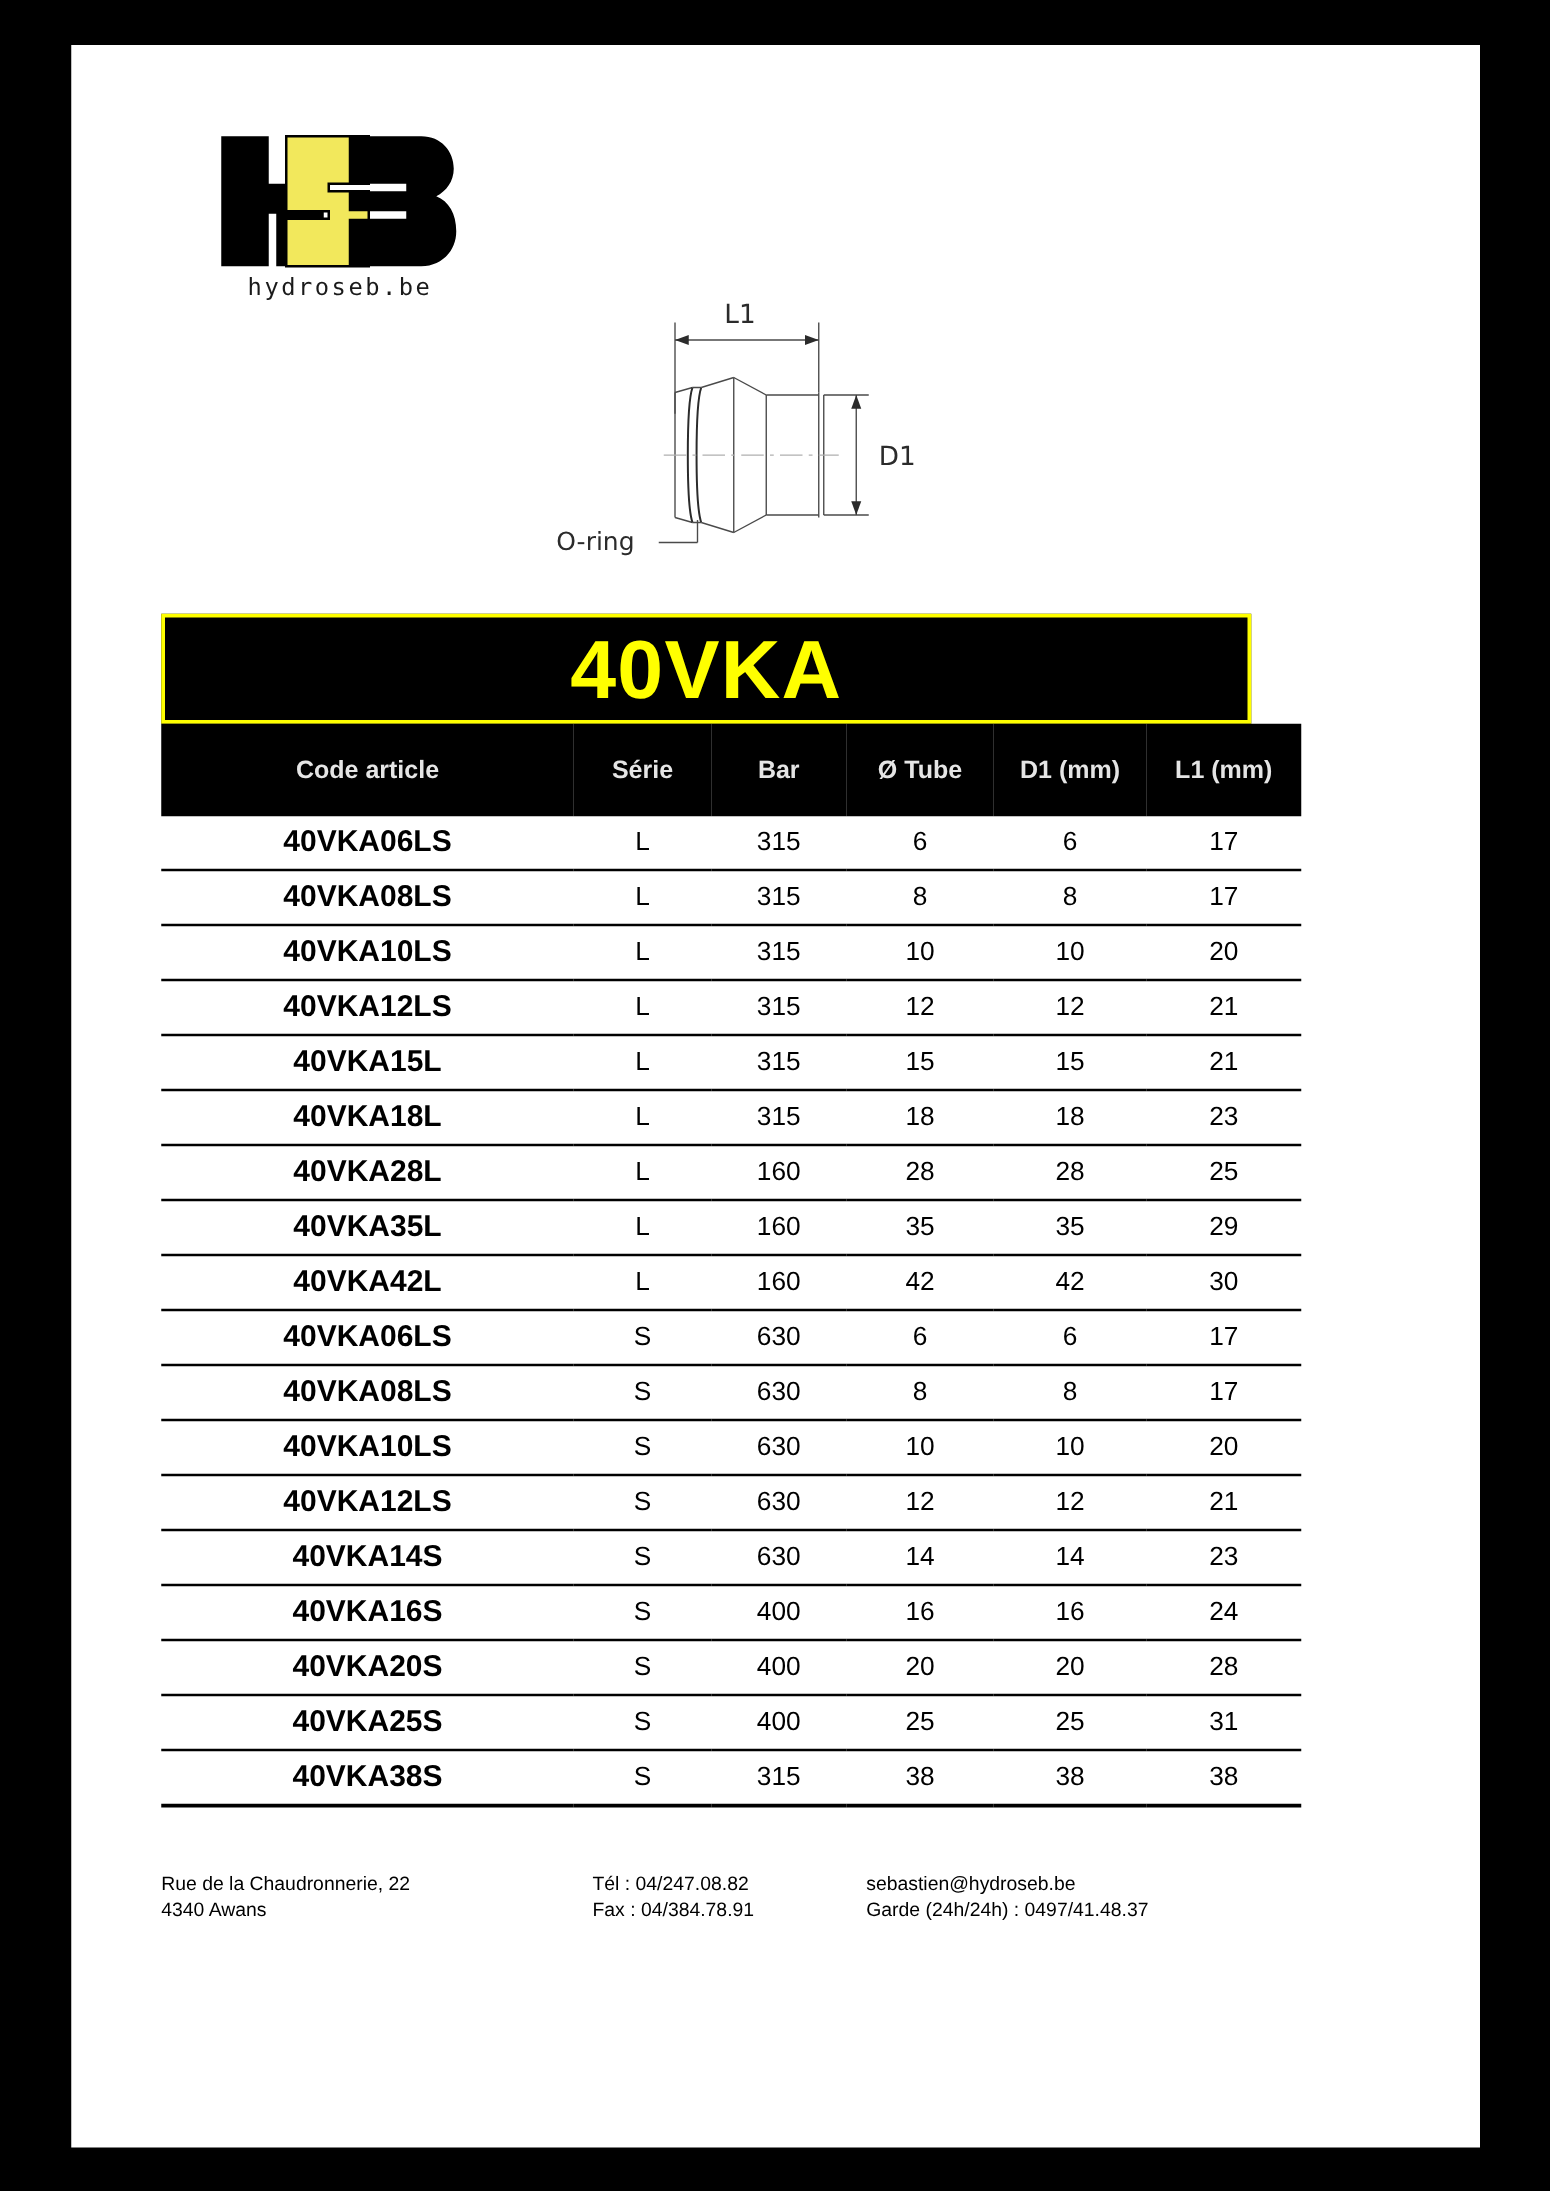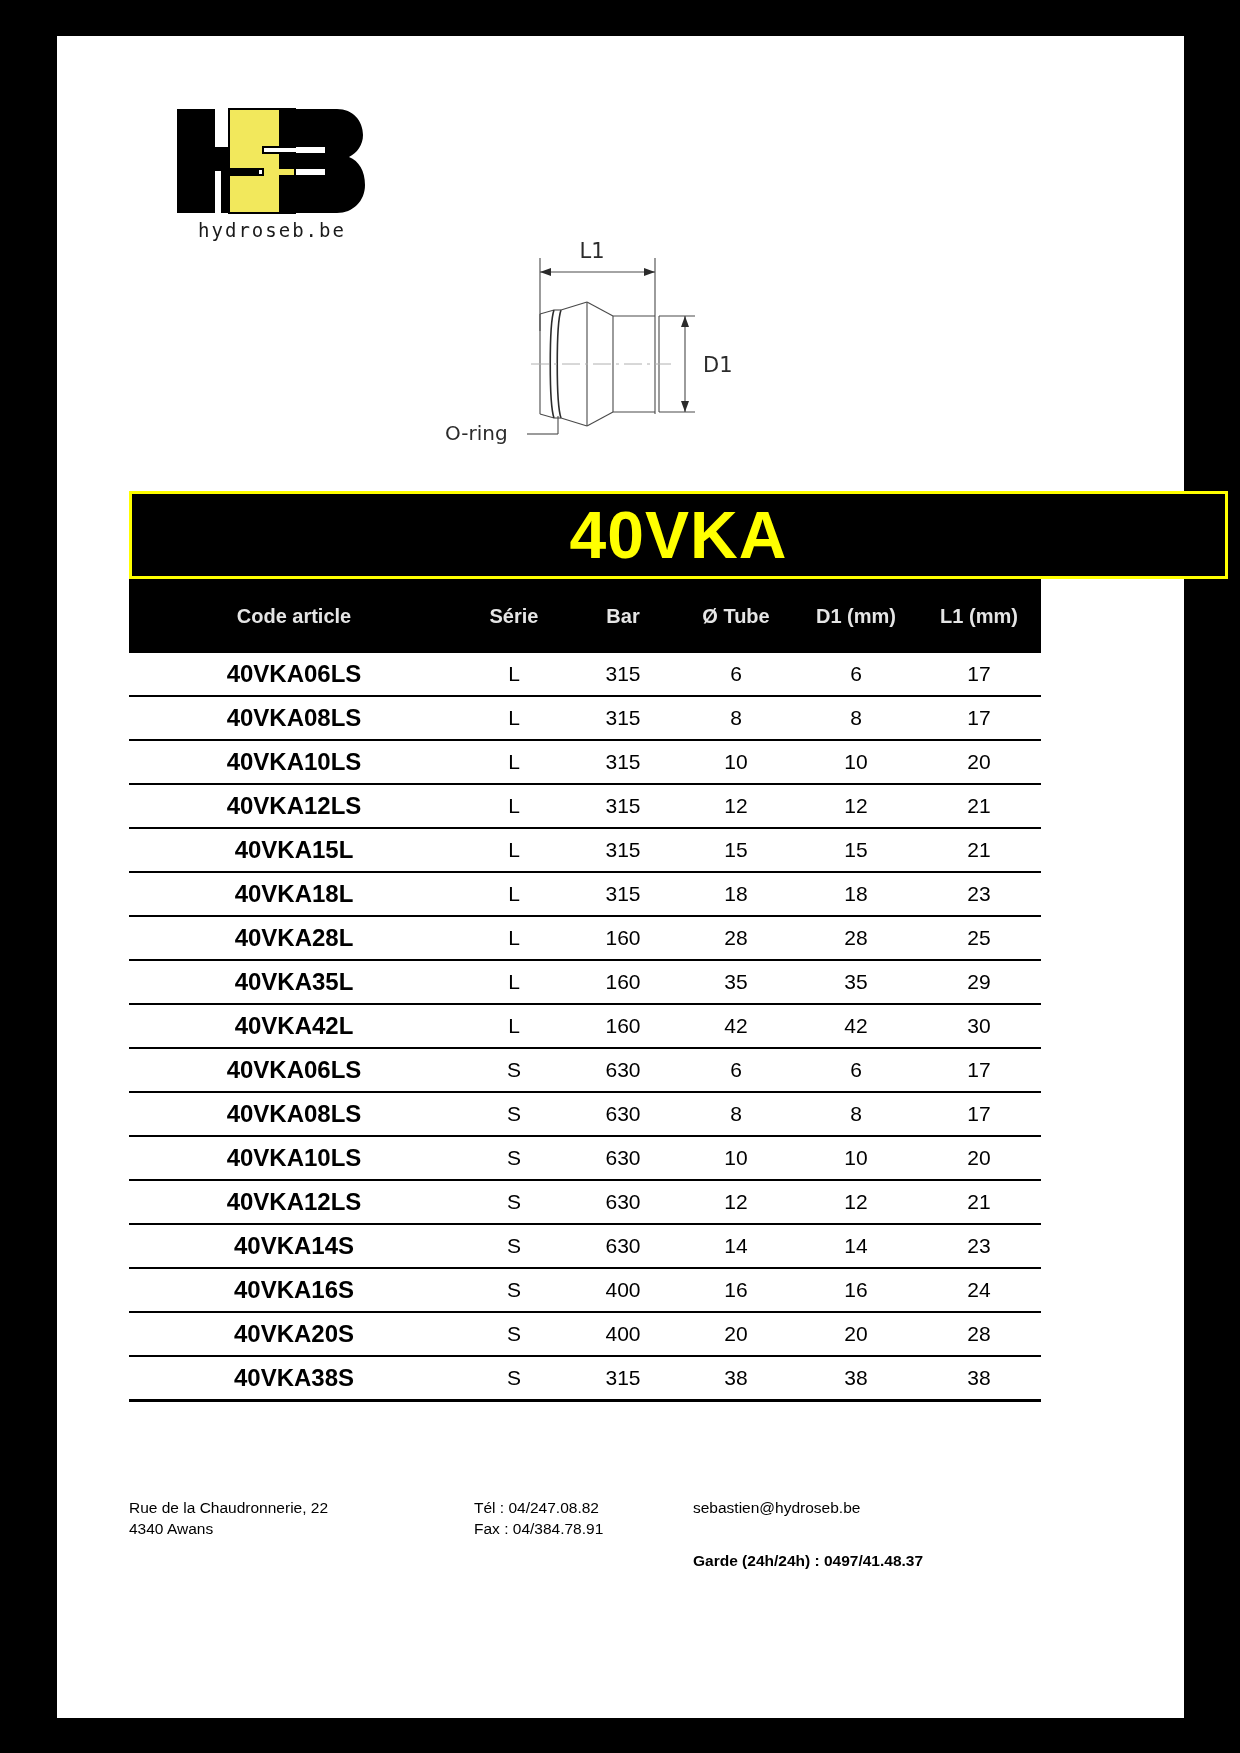--- a/index.html
+++ b/index.html
@@ -59,21 +59,21 @@
     top: 200px;
     width: 330px;
     height: 230px;
   }
 
   
   .title-bar {
     position: absolute;
     left: 72px;
     top: 455px;
-    width: 1099px;
+    width: 872px;
     height: 88px;
     background: #000000;
     border: 3px solid #ffff00;
     box-sizing: border-box;
     display: flex;
     align-items: center;
     justify-content: center;
   }
   .title-text {
     color: #ffff00;
@@ -142,21 +142,21 @@
   .footer-col {
     position: absolute;
     font-size: 15.5px;
     color: #000000;
     line-height: 1.35;
     font-family: "Liberation Sans", sans-serif;
   }
   .f-addr { left: 0px; top: 0px; text-align: left; }
   .f-tel  { left: 345px; top: 0px; text-align: left; }
   .f-mail { left: 564px; top: 0px; width: 312px; }
-  .bold { font-weight: bold; margin-top: 32px; }
+  .bold { font-weight: normal; }
 </style>
 </head>
 <body>
 
 <div class="page">
   <div class="sheet">
 
     <div class="logo-wrap">
       <svg class="logo-svg" width="210" height="120" viewBox="0 0 210 120">
 
@@ -366,20 +366,28 @@
             </tr>
             <tr>
               <td class="code">40VKA20S</td>
               <td>S</td>
               <td>400</td>
               <td>20</td>
               <td>20</td>
               <td>28</td>
             </tr>
             <tr>
+              <td class="code">40VKA25S</td>
+              <td>S</td>
+              <td>400</td>
+              <td>25</td>
+              <td>25</td>
+              <td>31</td>
+            </tr>
+            <tr>
               <td class="code">40VKA38S</td>
               <td>S</td>
               <td>315</td>
               <td>38</td>
               <td>38</td>
               <td>38</td>
             </tr>
           </tbody>
       </table>
     </div>

